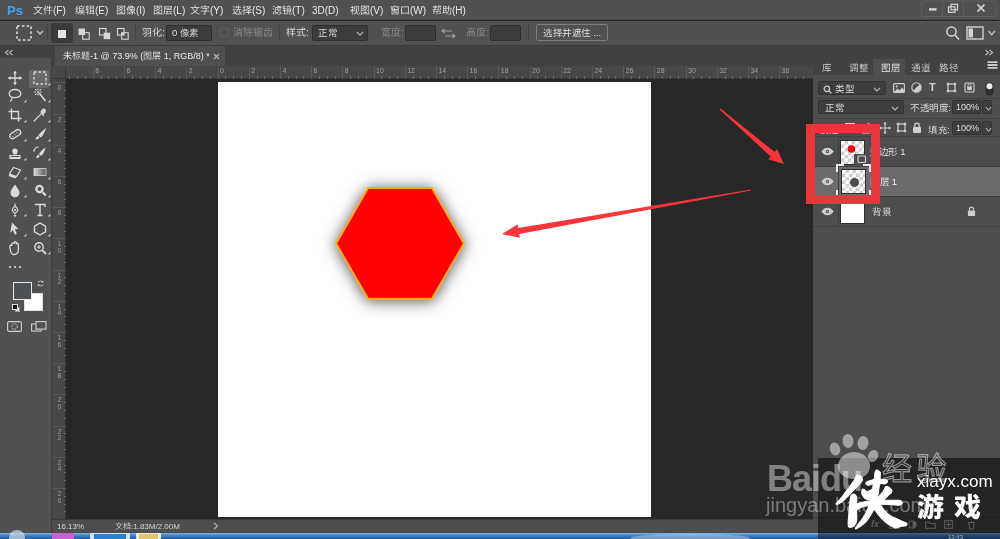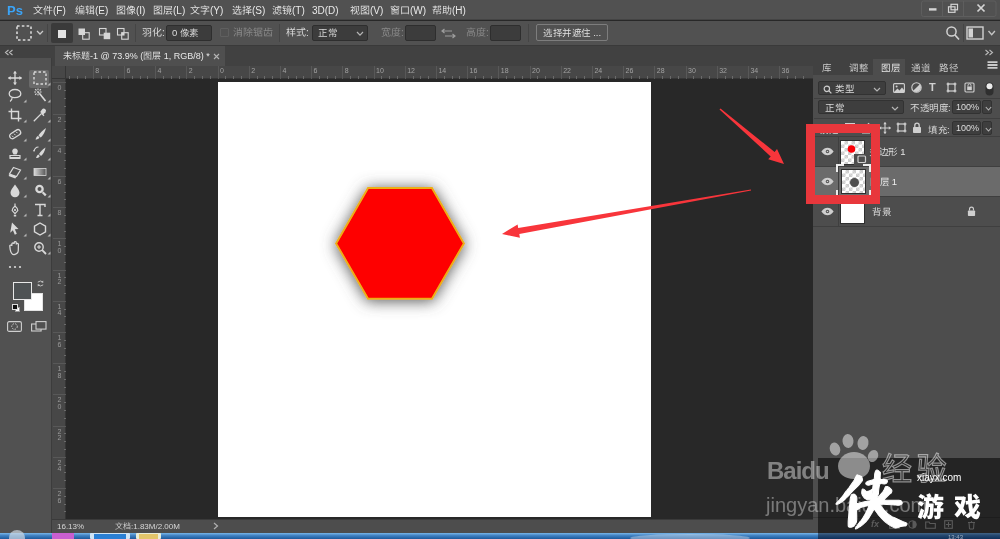--- a/index.html
+++ b/index.html
@@ -825,39 +825,39 @@
     <path d="M4.5 2 V7 M2 4.5 H7" stroke="#bdbdbd" stroke-width="1.1"></path>
   </svg>
 <svg class="ab" style="left:967px;top:520px;z-index:4" width="9" height="10" viewBox="0 0 9 10">
     <path d="M1 2.5 H8 M4.5 2.5 V1.2 M2 2.5 L2.5 9 H6.5 L7 2.5" fill="none" stroke="#bdbdbd" stroke-width="1"></path>
   </svg>
 <svg class="ab" style="left:0;top:0;z-index:30" width="1000" height="539">
     <polygon points="719.5,109.6 770.7,156.5 768.2,159.3 784,164 777,149.1 774.6,151.9 720.5,108.4" fill="#f8353b"></polygon>
     <polygon points="750.9,189.4 518.2,228.1 517.6,224.4 502,234 519.9,237.7 519.3,234 751.1,190.6" fill="#f8353b"></polygon>
   </svg>
 <div class="" style="left:806px;top:124px;width:74px;height:80px;border:9px solid #e8373c;z-index:31"></div>
-<div class="t" style="left:767px;top:457px;font-size:24px;color:rgba(255,255,255,0.42);font-weight:bold;letter-spacing:-1px;z-index:46">Baidu</div>
+<div class="t" style="left:767px;top:457px;font-size:36px;color:rgba(255,255,255,0.42);font-weight:bold;letter-spacing:-1px;z-index:46">Baidu</div>
 <svg class="ab" style="left:824px;top:430px;z-index:46" width="56" height="54" viewBox="0 0 56 54">
     <g fill="rgba(255,255,255,0.48)">
       <ellipse cx="11" cy="19" rx="5.2" ry="6.5" transform="rotate(-18 11 19)"></ellipse>
       <ellipse cx="24" cy="11" rx="5.5" ry="7" transform="rotate(-5 24 11)"></ellipse>
       <ellipse cx="39" cy="13" rx="5.5" ry="7" transform="rotate(12 39 13)"></ellipse>
       <ellipse cx="49" cy="26" rx="5" ry="6.3" transform="rotate(25 49 26)"></ellipse>
       <path d="M30 22 C38 22 46 28 46 36 C46 44 39 49 30 49 C21 49 14 44 14 36 C14 28 22 22 30 22 Z"></path>
     </g>
   </svg>
 <svg class="ab" style="left:882px;top:452px;z-index:46" width="66" height="32" viewBox="0 0 2200 1000" preserveAspectRatio="none">
     <g fill="none" stroke="rgba(255,255,255,0.5)" stroke-width="40">
       <use href="#g59"></use>
       <use href="#g60" x="1150"></use>
     </g>
   </svg>
 <div class="t" style="left:766px;top:493px;font-size:20px;color:rgba(255,255,255,0.38);z-index:46">jingyan.baidu.com</div>
 <div class="" style="left:818px;top:458px;width:182px;height:81px;background:rgba(0,0,0,0.52);z-index:45"></div>
-<div class="t" style="left:917px;top:472px;font-size:10px;color:#ffffff;z-index:46">xiayx.com</div>
+<div class="t" style="left:917px;top:472px;font-size:17px;color:#ffffff;z-index:46">xiayx.com</div>
 <div class="ab" style="left:917px;top:493px;color:#fff;z-index:46"><svg class="k" style="width:27px;height:27px" viewBox="0 0 1000 1000">
       <use href="#g61"></use>
     </svg><span style="display:inline-block;width:10px"></span><svg class="k" style="width:27px;height:27px" viewBox="0 0 1000 1000">
       <use href="#g62"></use>
     </svg></div>
 <svg class="ab" style="left:836px;top:470px;z-index:46" width="71" height="59" viewBox="42 100 915 854" preserveAspectRatio="none">
     <use href="#g63" fill="#fff" stroke="#fff" stroke-width="14"></use>
   </svg>
 <div class="" style="left:0px;top:533px;width:1000px;height:6px;background:linear-gradient(180deg,#79b6e8,#3f7fc0 45%,#1d5a9b);z-index:50"></div>
 <svg class="ab" style="left:0;top:533px;z-index:51" width="1000" height="6">

